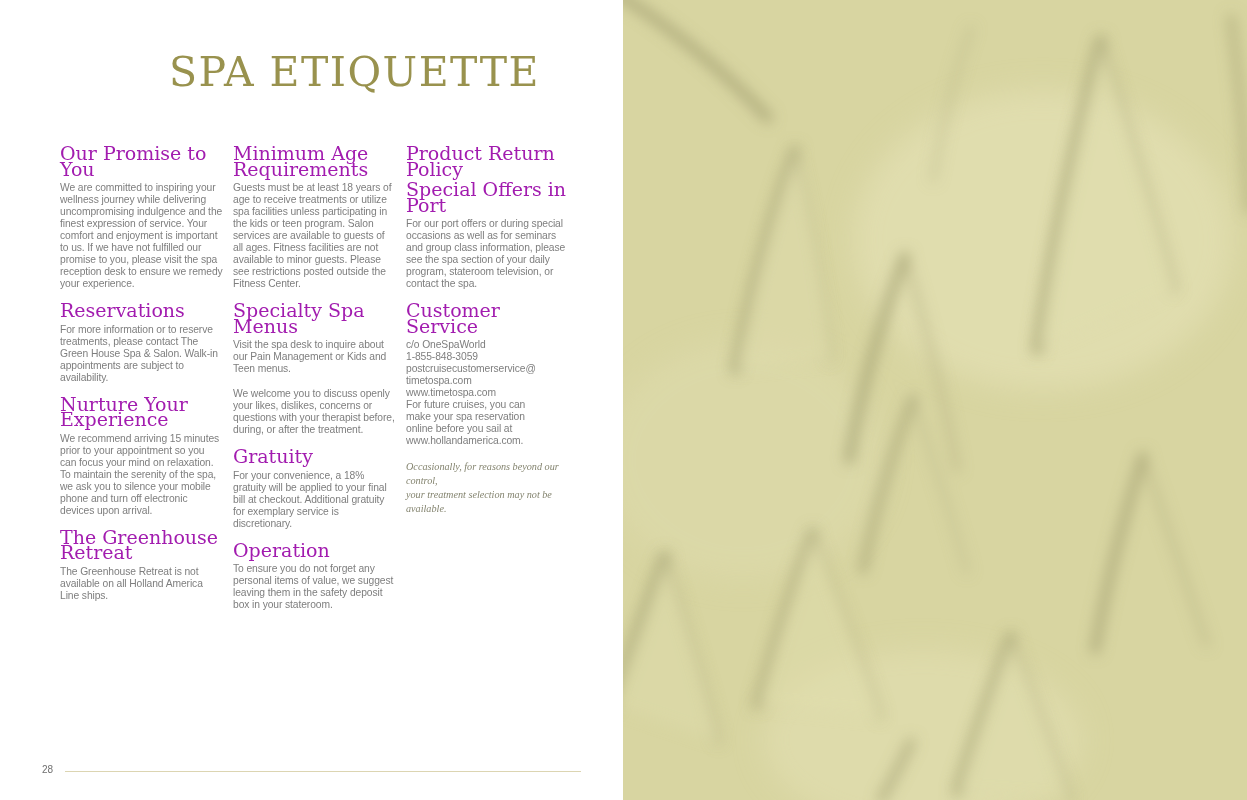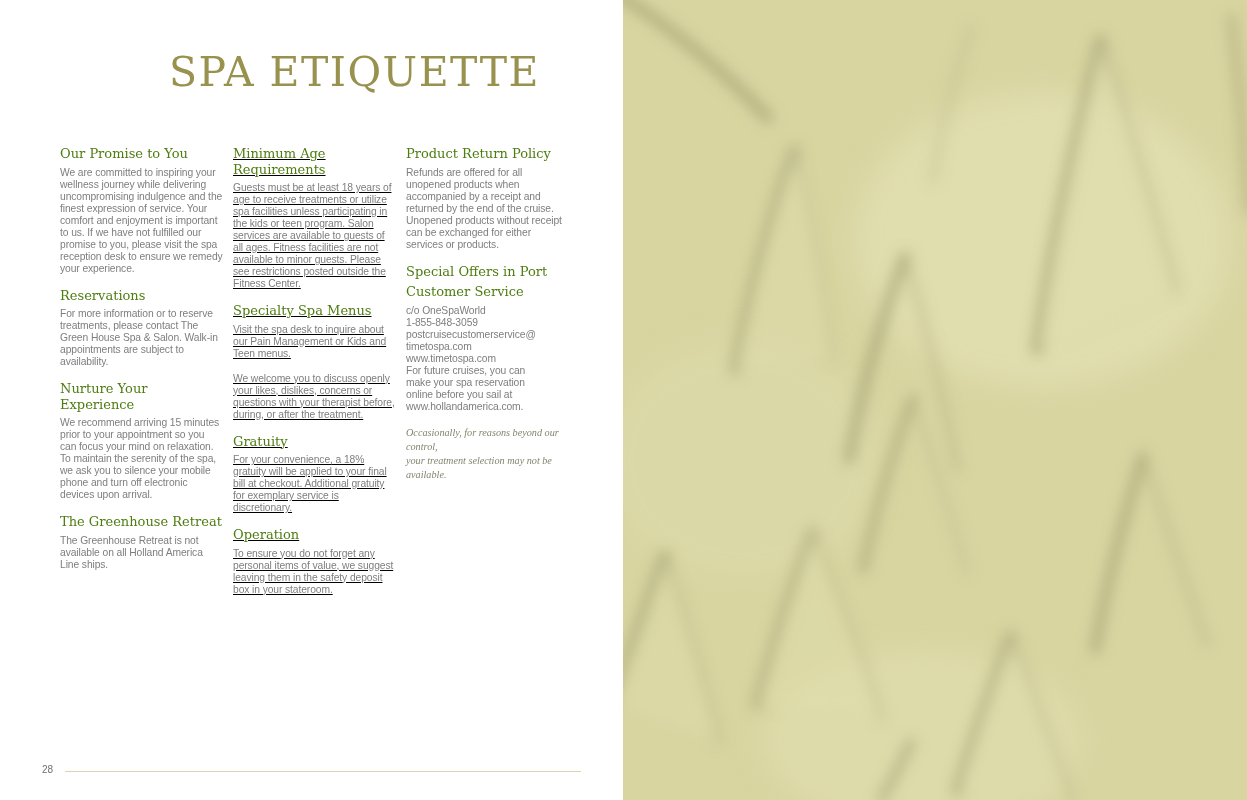--- a/index.html
+++ b/index.html
@@ -11,26 +11,26 @@
   
   .left-page{position:absolute;left:0;top:0;width:623px;height:800px;background:#fff;}
   .doc-title{
     position:absolute;left:0;top:48px;width:709px;margin:0;
     text-align:center;font-family:"DejaVu Serif","Liberation Serif",serif;
     font-weight:400;font-size:41px;letter-spacing:1.5px;color:#99924E;
   }
   .cols{position:absolute;top:146px;left:0;width:623px;}
   .col{position:absolute;top:0;}
   .col-1{left:60px;width:163px;}
-  .col-2{left:233px;width:163px;text-decoration:underline;}
+  .col-2{left:233px;width:163px;}
   .col-3{left:406px;width:163px;}
   .sec{margin:0;}
   .h{
     font-family:"DejaVu Serif","Liberation Serif",serif;font-weight:400;
-    font-size:13px;line-height:15.5px;color:#4d7c0f;margin:0 0 5px 0;
+    font-size:19px;line-height:15.5px;color:#a21caf;margin:0 0 5px 0;
     white-space:pre-line;
   }
   .b{
     font-size:10.3px;line-height:12px;color:#7E7E7E;margin:0 0 13px 0;
     white-space:pre-line;letter-spacing:-0.1px;
   }
   .note{
     font-family:Liberation Serif, serif;font-style:italic;
     font-size:10.2px;line-height:14px;color:#84846F;margin:8px 0 0 0;
     white-space:pre-line;
@@ -90,24 +90,24 @@
         </div>
         <div class="sec">
           <h3 class="h">Operation</h3>
           <p class="b">To ensure you do not forget any personal items of value, we suggest leaving them in the safety deposit box in your stateroom.</p>
         </div>
       </div>
 
       <div class="col col-3">
         <div class="sec">
           <h3 class="h">Product Return Policy</h3>
-          <p class="b">Refunds are offered for all unopened products when accompanied by a receipt and returned by the end of the cruise. Unopened products without receipt can be exchanged for either services or products.</p>
         </div>
         <div class="sec">
           <h3 class="h">Special Offers in Port</h3>
+          <p class="b">For our port offers or during special occasions as well as for seminars and group class information, please see the spa section of your daily program, stateroom television, or contact the spa.</p>
         </div>
         <div class="sec">
           <h3 class="h">Customer Service</h3>
           <p class="b">c/o OneSpaWorld
 1-855-848-3059
 postcruisecustomerservice@
 timetospa.com
 www.timetospa.com
 For future cruises, you can
 make your spa reservation

